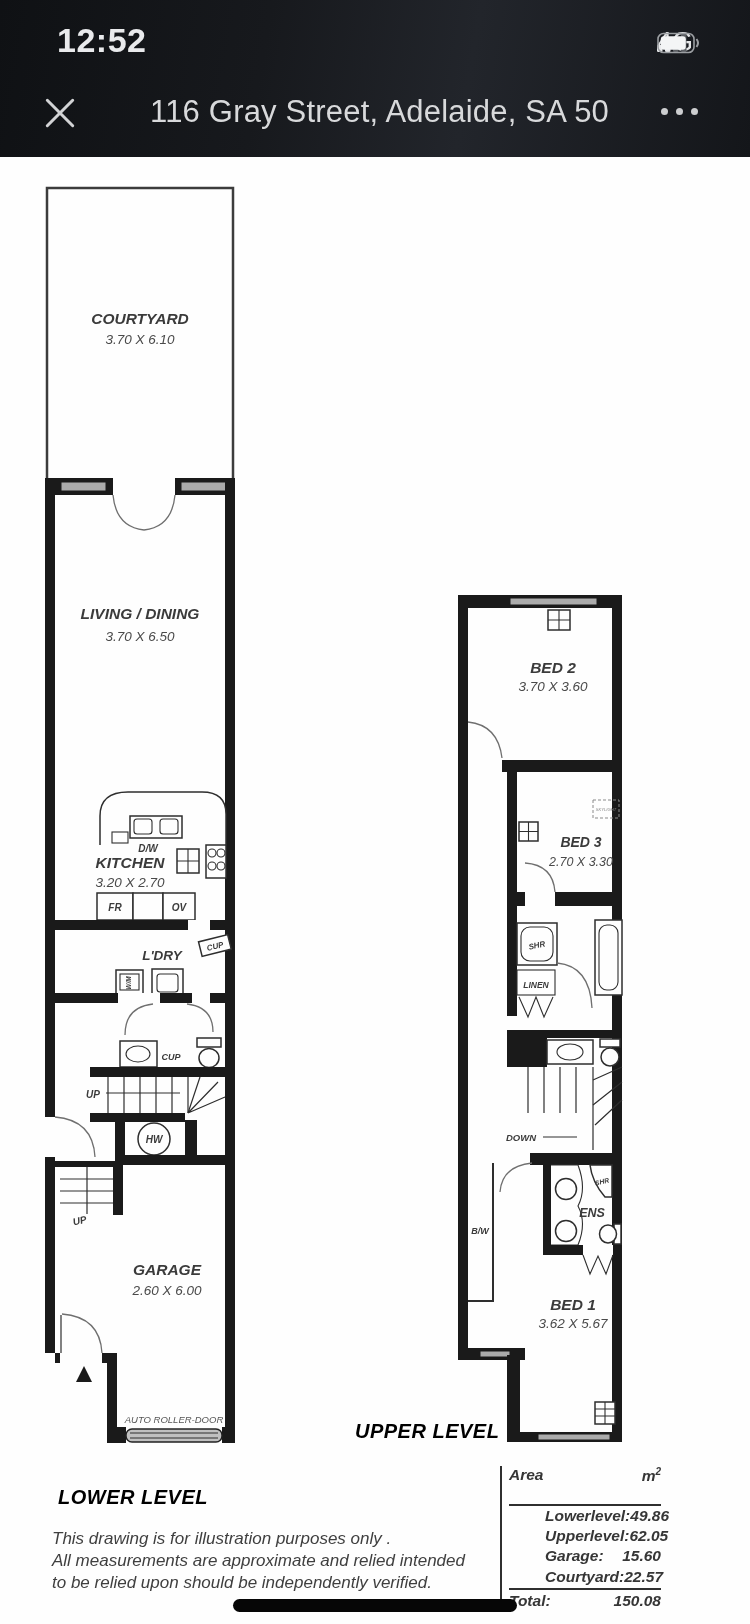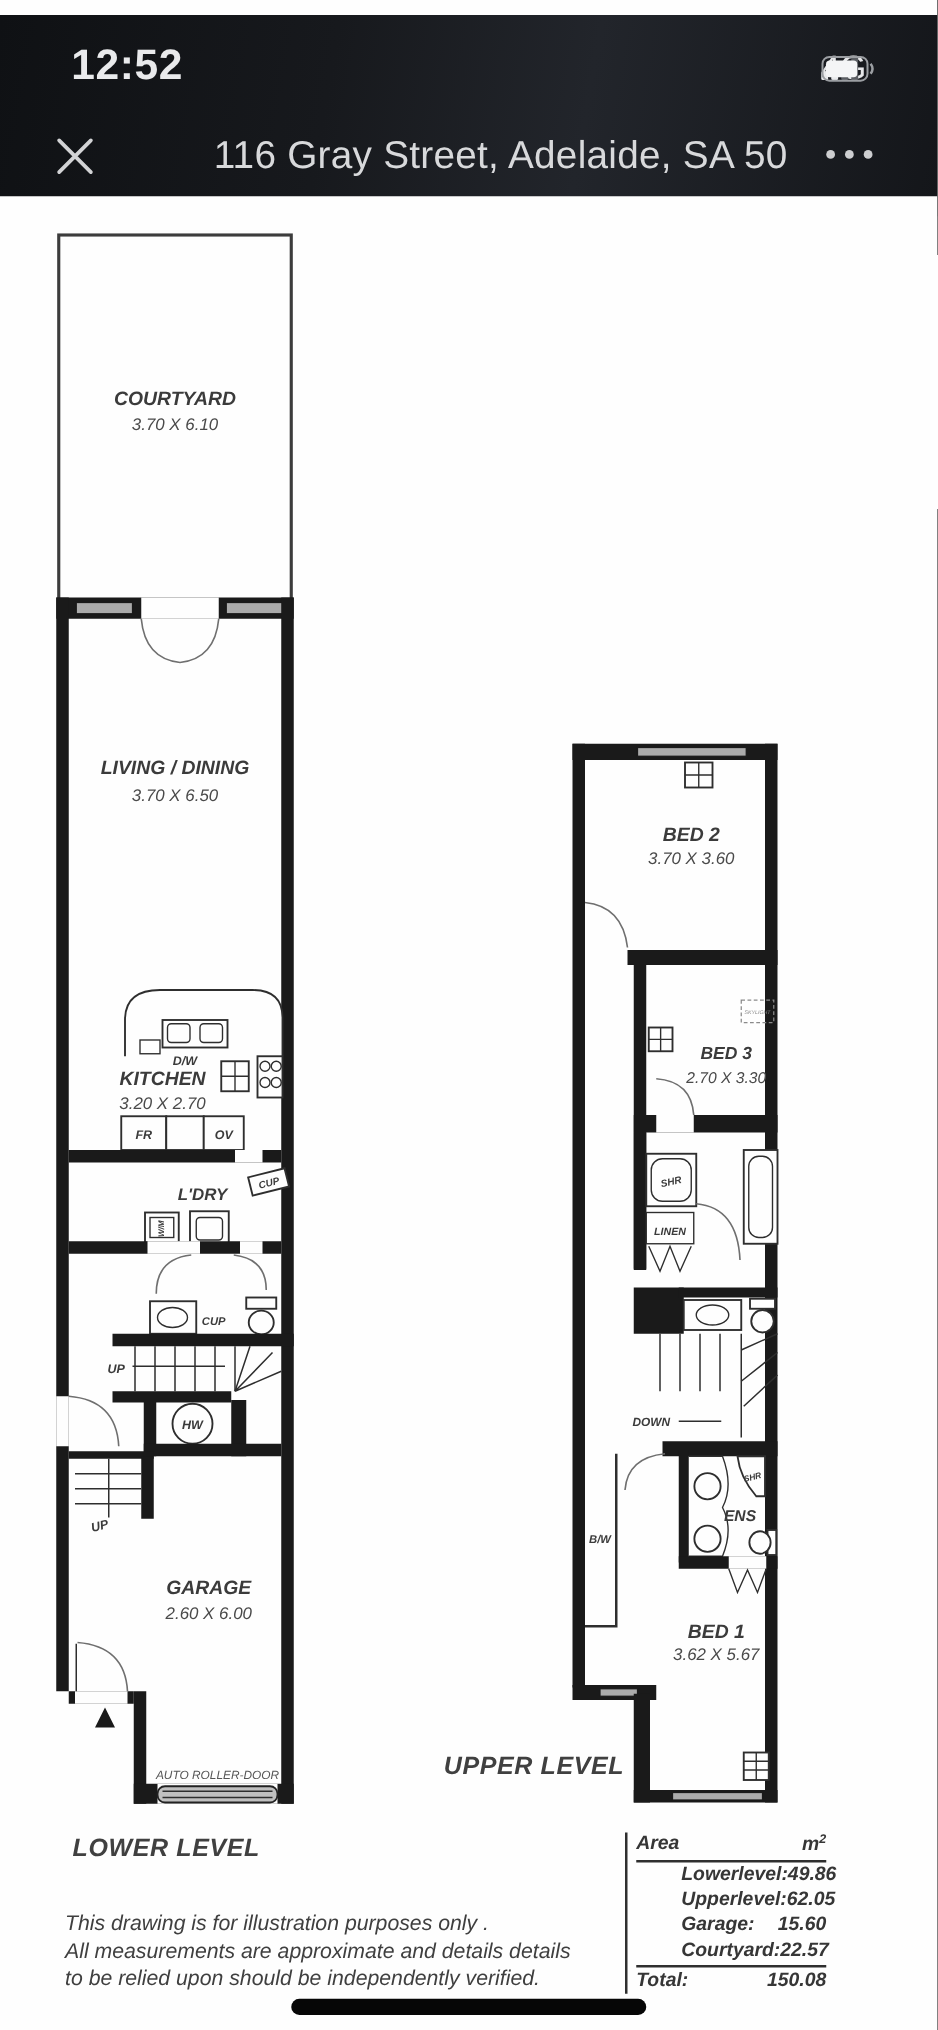--- a/index.html
+++ b/index.html
@@ -1,20 +1,20 @@
 <!DOCTYPE html>
 <html><head>
 <meta charset="utf-8">
 <style>
   html,body{margin:0;padding:0;background:#000;}
   .phone{position:relative;width:750px;height:1624px;background:#fefefe;overflow:hidden;
          font-family:"Liberation Sans",sans-serif;}
   
-  .header{position:absolute;left:0;top:12px;width:750px;height:161px;
-          background:linear-gradient(100deg,#0f1114 0%,#17191d 35%,#22252b 62%,#14161a 100%);text-align:right;}
+  .header{position:absolute;left:0;top:0;width:750px;height:161px;
+          background:linear-gradient(100deg,#0f1114 0%,#17191d 35%,#22252b 62%,#14161a 100%);}
   .time{position:absolute;left:57px;top:21px;font-size:34px;font-weight:700;color:#e9eaec;letter-spacing:.5px;}
   .status-right{position:absolute;right:57px;top:27px;display:flex;align-items:center;gap:7px;}
   .net{font-size:27px;color:#e6e7e9;}
   .navrow{position:absolute;left:0;top:92px;width:750px;height:50px;}
   .close-btn{position:absolute;left:45px;top:6px;width:30px;height:30px;}
   .title{position:absolute;left:150px;top:2px;width:480px;height:42px;overflow:hidden;
          white-space:nowrap;font-size:31px;color:#d8d9db;letter-spacing:.2px;}
   .more-btn{position:absolute;right:52px;top:16px;display:flex;gap:8px;}
   .more-btn i{width:7px;height:7px;border-radius:50%;background:#cdced0;}
   
@@ -27,28 +27,28 @@
   .tiny{font-style:italic;font-weight:700;font-size:8px;text-anchor:middle;}
   .micro{font-style:italic;font-weight:400;font-size:4.2px;text-anchor:middle;fill:#8a8a8a;}
   .roller-t{font-style:italic;font-weight:400;font-size:9.5px;fill:#555;text-anchor:middle;}
   .wall{fill:#1a1a1a;}
   .gap{fill:#fefefe;}
   .win{fill:#ababab;stroke:#1a1a1a;stroke-width:1;}
   .fx{fill:#fefefe;stroke:#2e2e2e;stroke-width:1.5;}
   .fx2{fill:none;stroke:#2e2e2e;stroke-width:1.1;}
   .arc{fill:none;stroke:#6f6f6f;stroke-width:1.3;}
   .tread{stroke:#2e2e2e;stroke-width:1.2;}
-  .lvl{position:absolute;font-style:italic;font-weight:700;font-size:20px;color:#404040;letter-spacing:.5px;white-space:nowrap;}
+  .lvl{position:absolute;font-style:italic;font-weight:700;font-size:20px;color:#000000;letter-spacing:.5px;white-space:nowrap;margin-top:18px;}
   .disclaimer{position:absolute;left:52px;top:1528px;width:445px;font-style:italic;font-size:17px;
               line-height:22px;color:#3f3f3f;}
   
   .area-table{position:absolute;left:500px;top:1466px;width:152px;border-left:2px solid #2f2f2f;
               padding-left:7px;font-style:italic;font-weight:700;font-size:15.5px;color:#363636;}
   .at-head{display:flex;justify-content:space-between;border-bottom:2px solid #2f2f2f;
-           padding-bottom:2px;height:20px;}
+           padding-bottom:18px;height:20px;}
   .at-row{display:flex;justify-content:space-between;line-height:20.2px;margin-left:36px;}
   .at-total{display:flex;justify-content:space-between;border-top:2px solid #2f2f2f;line-height:21px;margin-top:1px;gap:12px;}
   sup{font-size:10px;}
   .home-bar{position:absolute;left:233px;top:1599px;width:284px;height:13px;border-radius:7px;background:#060606;}
 </style>
 </head>
 <body>
 
 <div class="phone">
 
@@ -302,21 +302,21 @@
         <path class="fx2" d="M 165 842 V 864 M 155 849 H 175 M 155 856 H 175"></path>
       </g>
     </svg>
 
     <div class="lvl" style="left:58px;top:1311px">LOWER LEVEL</div>
     <div class="lvl" style="left:355px;top:1245px">UPPER LEVEL</div>
   </div>
 
   <div class="disclaimer">
     <div>This drawing is for illustration purposes only .</div>
-    <div>All measurements are approximate and details details</div>
+    <div>All measurements are approximate and relied intended</div>
     <div>to be relied upon should be independently verified.</div>
   </div>
 
   <div class="area-table">
     <div class="at-head">
       <span>Area</span>
       <span><span>m</span><sup>2</sup></span>
     </div>
     <div class="at-row">
       <span>Lowerlevel:</span>

